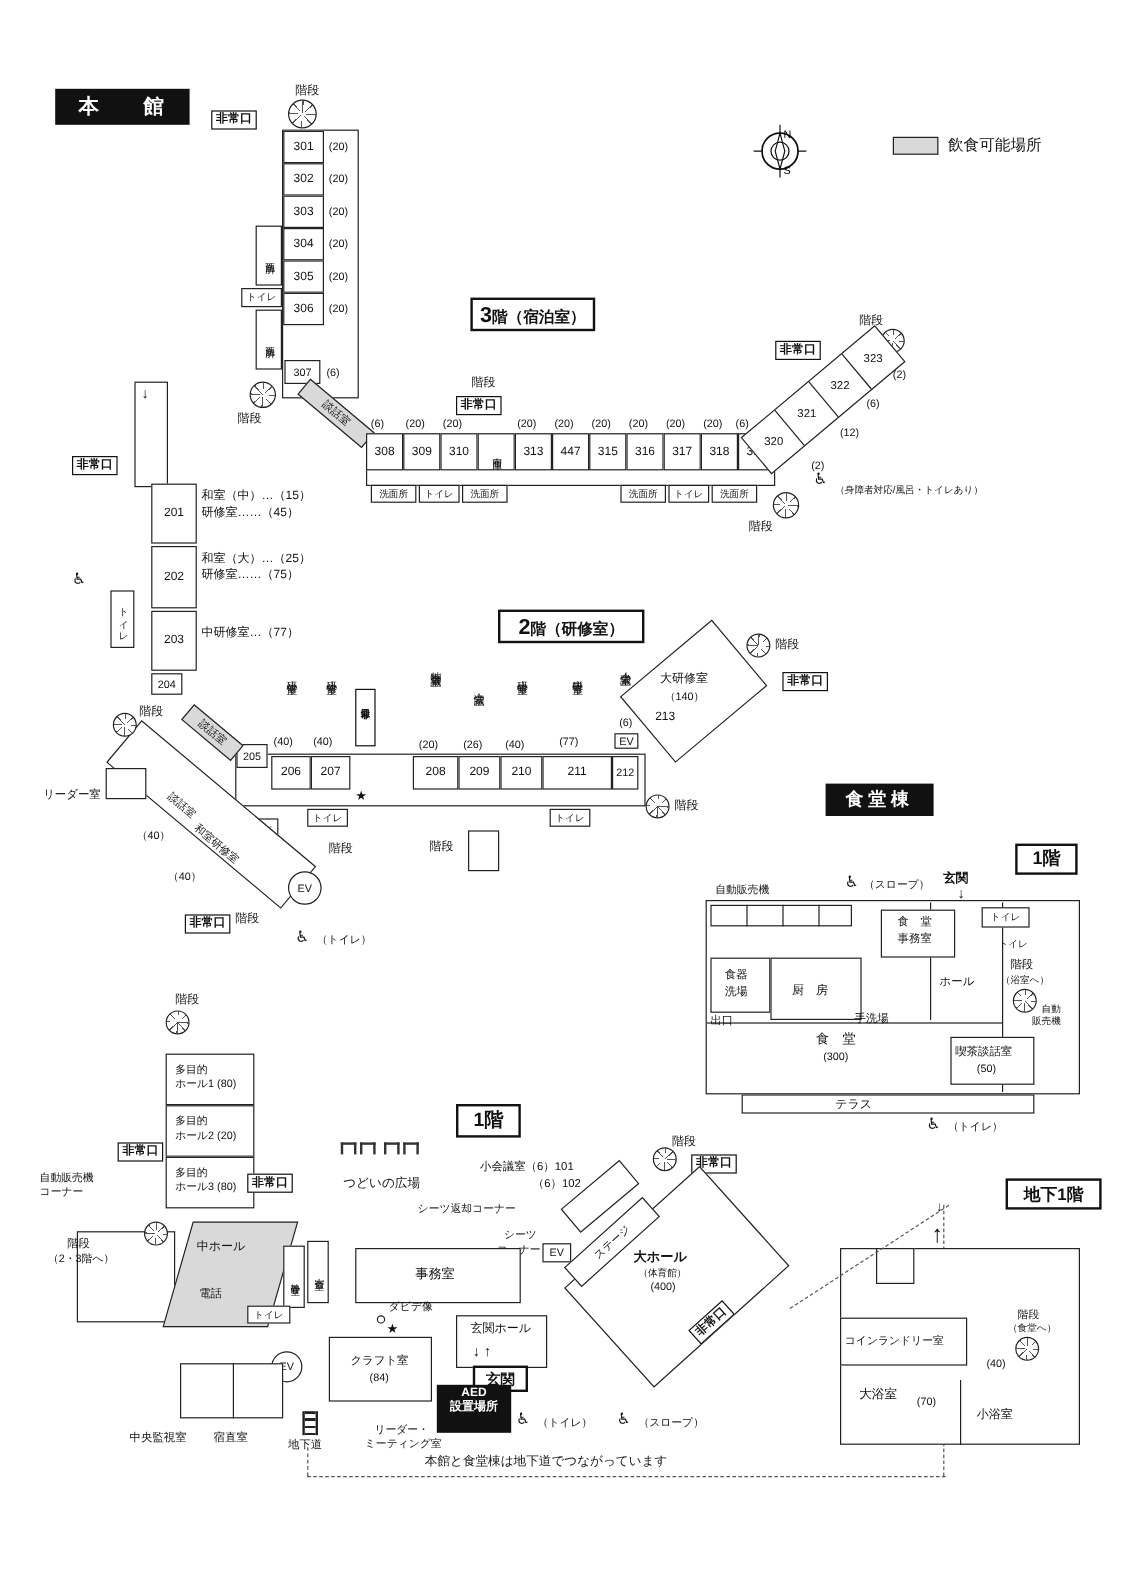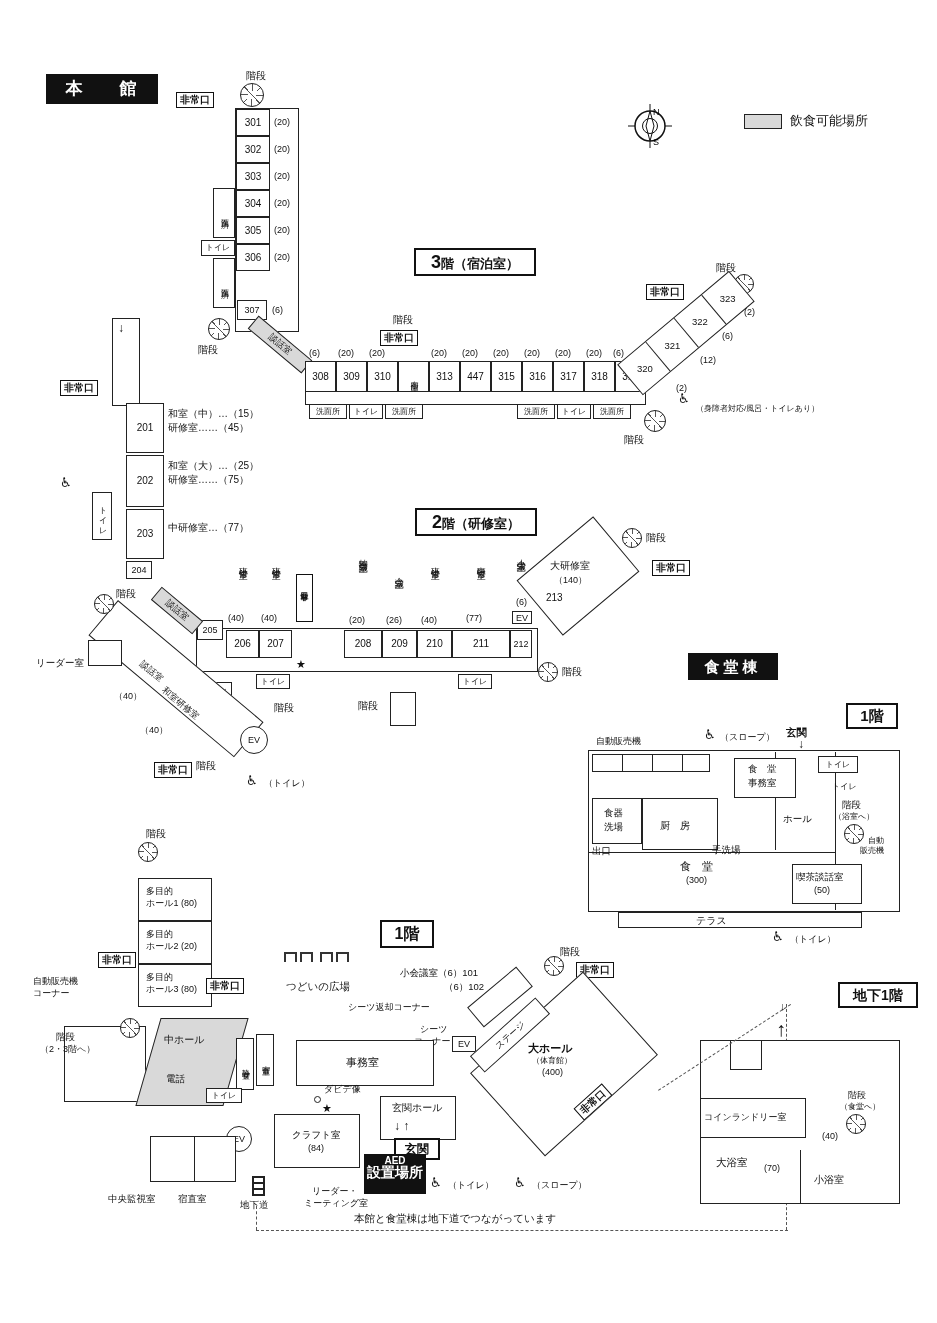--- a/index.html
+++ b/index.html
@@ -69,21 +69,21 @@
       <span class="vt" style="font-size:8px">洗面所</span>
     </div>
   <div class="r" style="left:201px;top:240px;width:34px;height:16px;font-size:8px">トイレ</div>
   <div class="r" style="left:213px;top:258px;width:22px;height:50px">
       <span class="vt" style="font-size:8px">洗面所</span>
     </div>
   <div class="sp" style="left:208px;top:318px;width:22px;height:22px"></div>
   <div class="lb" style="left:198px;top:344px">階段</div>
   <div class="r gray" style="left:245px;top:336px;width:70px;height:17px;transform:rotate(40deg);font-size:9px">談話室</div>
 
-  <div class="boxbadge" style="left:414px;top:248px;width:122px;height:28px;line-height:24px;font-size:13px"><span style="font-size:18px">3</span><span>階（宿泊室）</span></div>
+  <div class="boxbadge" style="left:392px;top:248px;width:104px;height:28px;line-height:24px;font-size:13px"><span style="font-size:18px">3</span><span>階（宿泊室）</span></div>
   <div class="lb" style="left:393px;top:314px">階段</div>
   <div class="exit" style="left:380px;top:330px">非常口</div>
 
   <div class="wall" style="left:305px;top:361px;width:341px;height:44px"></div>
   <div class="cap" style="left:309px;top:349px">(6)</div>
   <div class="cap" style="left:338px;top:349px">(20)</div>
   <div class="cap" style="left:369px;top:349px">(20)</div>
   <div class="cap" style="left:431px;top:349px">(20)</div>
   <div class="cap" style="left:462px;top:349px">(20)</div>
   <div class="cap" style="left:493px;top:349px">(20)</div>
@@ -320,21 +320,21 @@
   <div class="wallthin" style="left:380px;top:1096px;width:76px;height:44px"></div>
   <div class="lb" style="left:392px;top:1102px">玄関ホール</div>
   <div class="evc" style="left:226px;top:1126px;width:26px;height:26px">EV</div>
   <div class="wall" style="left:274px;top:1114px;width:86px;height:54px"></div>
   <div class="lb lb95" style="left:292px;top:1130px">クラフト室</div>
   <div class="cap" style="left:308px;top:1144px">(84)</div>
   <div class="lb b" style="left:394px;top:1120px;font-size:12px">↓ ↑</div>
   <div class="boxbadge" style="left:394px;top:1138px;width:46px;height:22px;line-height:18px;font-size:12px">玄関</div>
   <div class="blackbadge" style="left:364px;top:1154px;width:62px;height:40px">
     <div style="font-size:10px;line-height:13px">AED</div>
-    <div style="font-size:14px;line-height:11px">設置場所</div>
+    <div style="font-size:10px;line-height:11px">設置場所</div>
   </div>
   <div class="wc" style="left:430px;top:1176px">♿</div>
   <div class="lb lb9" style="left:448px;top:1180px">（トイレ）</div>
   <div class="wc" style="left:514px;top:1176px">♿</div>
   <div class="lb lb9" style="left:532px;top:1180px">（スロープ）</div>
   <div class="lb lb9" style="left:312px;top:1186px">リーダー・</div>
   <div class="lb lb9" style="left:304px;top:1198px">ミーティング室</div>
   <div class="wallthin" style="left:150px;top:1136px;width:86px;height:46px"></div>
   <div class="line-v" style="left:194px;top:1136px;height:46px"></div>
   <div class="lb lb95" style="left:108px;top:1194px">中央監視室</div>

